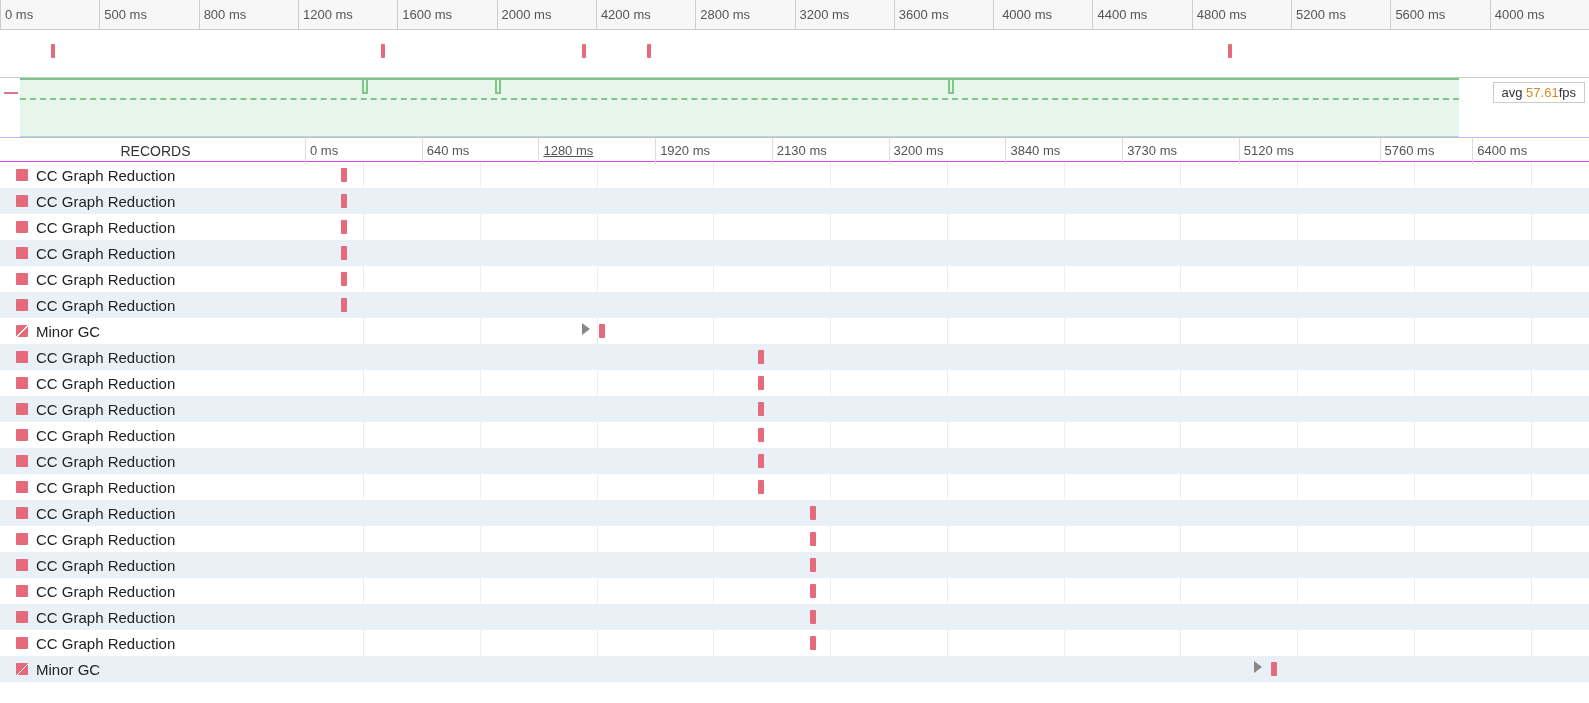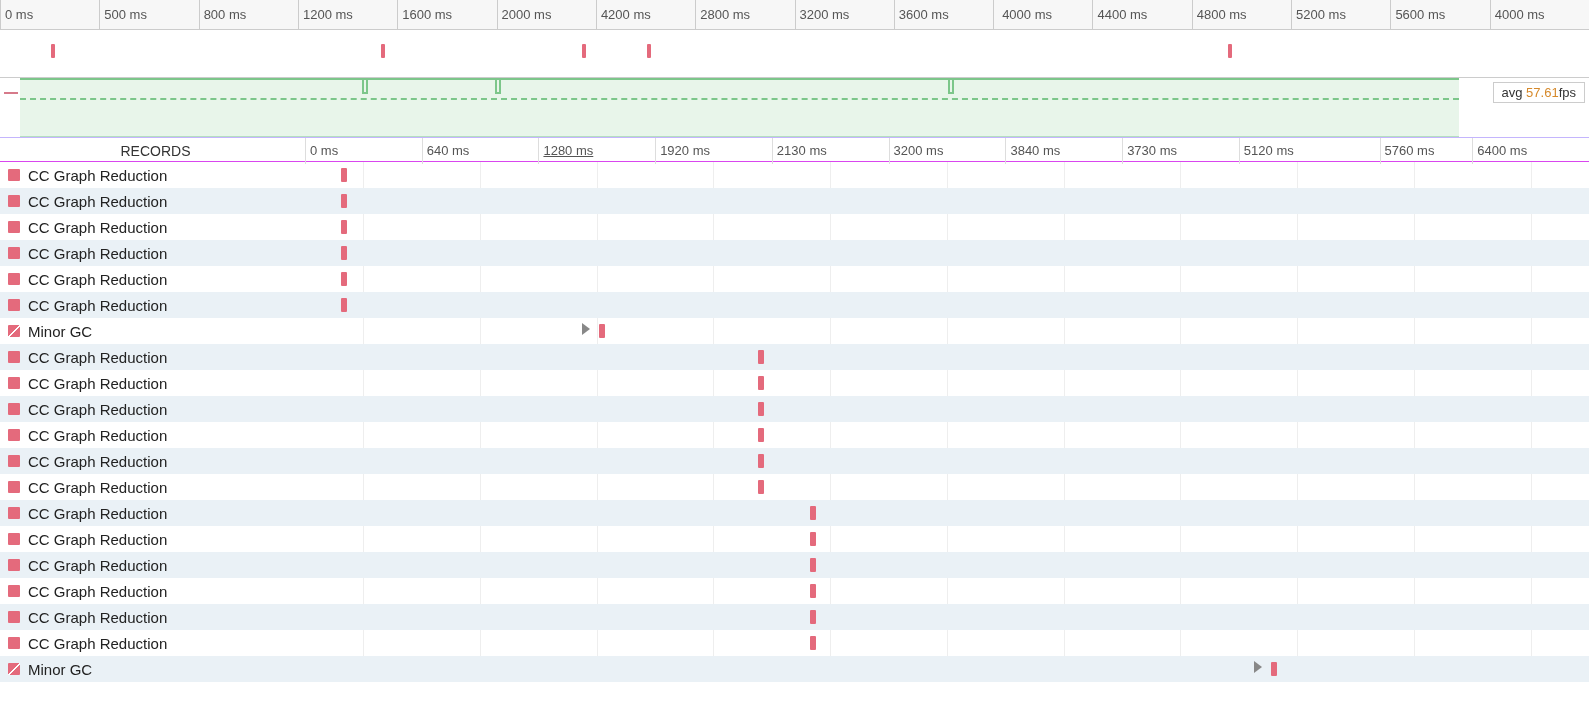--- a/index.html
+++ b/index.html
@@ -130,21 +130,21 @@
     font-size: 13px;
     color: #555;
   }
   .row {
     height: 26px;
     display: flex;
     align-items: center;
   }
   .row.alt { background: #eaf1f6; }
   .records .left .row {
-    padding-left: 8px;
+    padding-left: 16px;
     gap: 8px;
   }
   .records .left .row .swatch {
     width: 12px; height: 12px;
     background: #e46a7c;
     border-radius: 1px;
     flex: 0 0 12px;
   }
   .records .left .row .swatch.gc {
     background: linear-gradient(135deg, #e46a7c 0 50%, #fff 50% 55%, #e46a7c 55% 100%);

